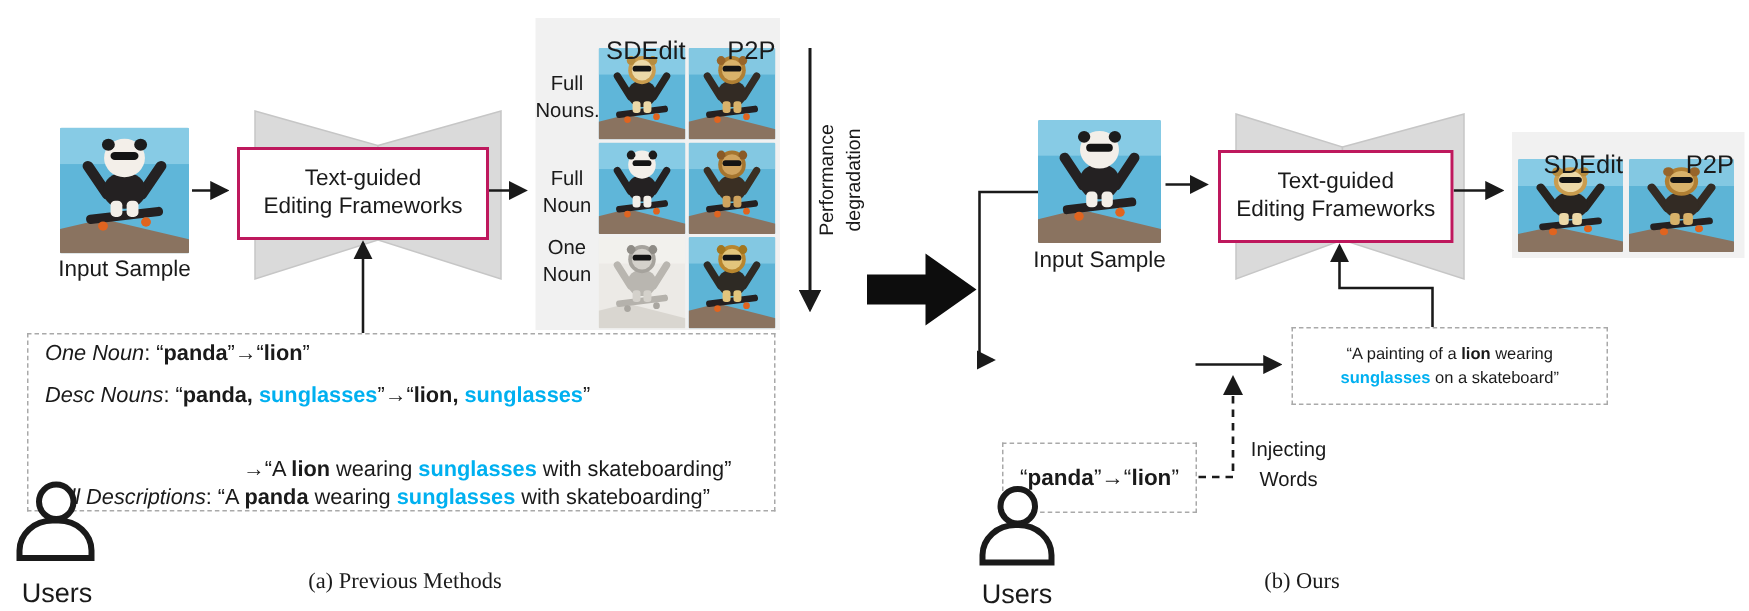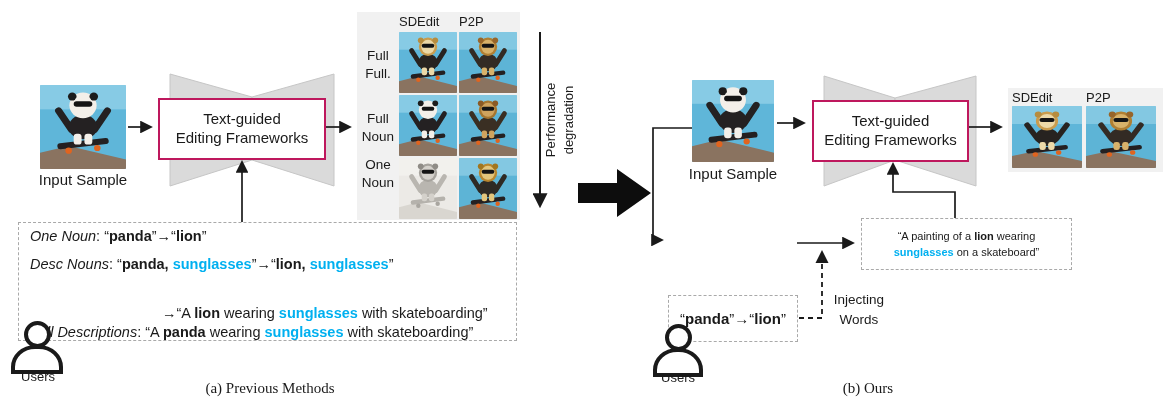--- a/index.html
+++ b/index.html
@@ -2,34 +2,34 @@
 <html><head>
 <meta charset="utf-8">
 <style>
   html,body{margin:0;padding:0;background:#fff;}
   #canvas{position:relative;width:1166px;height:407px;background:#fff;overflow:hidden;
           font-family:"Liberation Sans",sans-serif;color:#1a1a1a;}
   .box{position:absolute;background:#fff;border:2px solid #be185d;display:flex;flex-direction:column;
        align-items:center;justify-content:center;font-size:15px;line-height:1.25;text-align:center;z-index:3;}
   .dashedbox{position:absolute;background:#fff;border:1px dashed #a9a9a9;z-index:2;}
   .panel{position:absolute;background:#f1f1f1;z-index:0;}
-  .hdr{position:absolute;font-size:13px;text-align:left;z-index:3;}
+  .hdr{position:absolute;font-size:17px;text-align:right;z-index:3;margin-top:10px;}
   .rowlab{position:absolute;font-size:13.5px;line-height:1.3;text-align:center;z-index:3;}
   .thumb{position:absolute;z-index:1;overflow:hidden;border-radius:1px;}
   .lbl{position:absolute;font-size:15px;text-align:center;z-index:3;}
   .caption{position:absolute;font-family:"Liberation Serif",serif;font-size:15px;text-align:center;z-index:3;}
   .promptline{position:absolute;font-size:14.5px;white-space:nowrap;z-index:3;}
   .i{font-style:italic;}
   .b{font-weight:bold;}
   .cyan{font-weight:bold;}
   .user-icon{position:absolute;z-index:4;}
   .user-icon .head{width:19px;height:19px;border:4px solid #1a1a1a;border-radius:50%;margin:0 auto;background:#fff;}
   .user-icon .torso{width:44px;height:21px;border:4px solid #1a1a1a;border-radius:24px 24px 0 0/22px 22px 0 0;
                     margin-top:-3px;background:#fff;}
-  .users-lbl{position:absolute;font-size:13px;text-align:center;z-index:4;}
+  .users-lbl{position:absolute;font-size:18px;text-align:center;z-index:4;margin-top:16px;}
   svg.layer{position:absolute;left:0;top:0;z-index:2;pointer-events:none;}
   .perf{position:absolute;left:481px;top:101px;width:160px;height:38px;transform:rotate(-90deg);
         font-size:13px;line-height:1.35;text-align:center;z-index:3;}
   .injlbl{position:absolute;font-size:13.5px;line-height:1.45;text-align:center;z-index:3;}
 </style>
 </head>
 <body>
 
 <div id="canvas">
 
@@ -91,21 +91,21 @@
   <div class="box" style="left:158px;top:98px;width:164px;height:58px;">
     <div>Text-guided</div>
     <div>Editing Frameworks</div>
   </div>
 
   <div class="hdr" style="left:399px;top:14px;width:58px;">SDEdit</div>
   <div class="hdr" style="left:459px;top:14px;width:58px;">P2P</div>
 
   <div class="rowlab" style="left:357px;top:47px;width:42px;">
     <div>Full</div>
-    <div>Full.</div>
+    <div>Nouns.</div>
   </div>
   <div class="rowlab" style="left:357px;top:110px;width:42px;">
     <div>Full</div>
     <div>Noun</div>
   </div>
   <div class="rowlab" style="left:357px;top:156px;width:42px;">
     <div>One</div>
     <div>Noun</div>
   </div>
 

